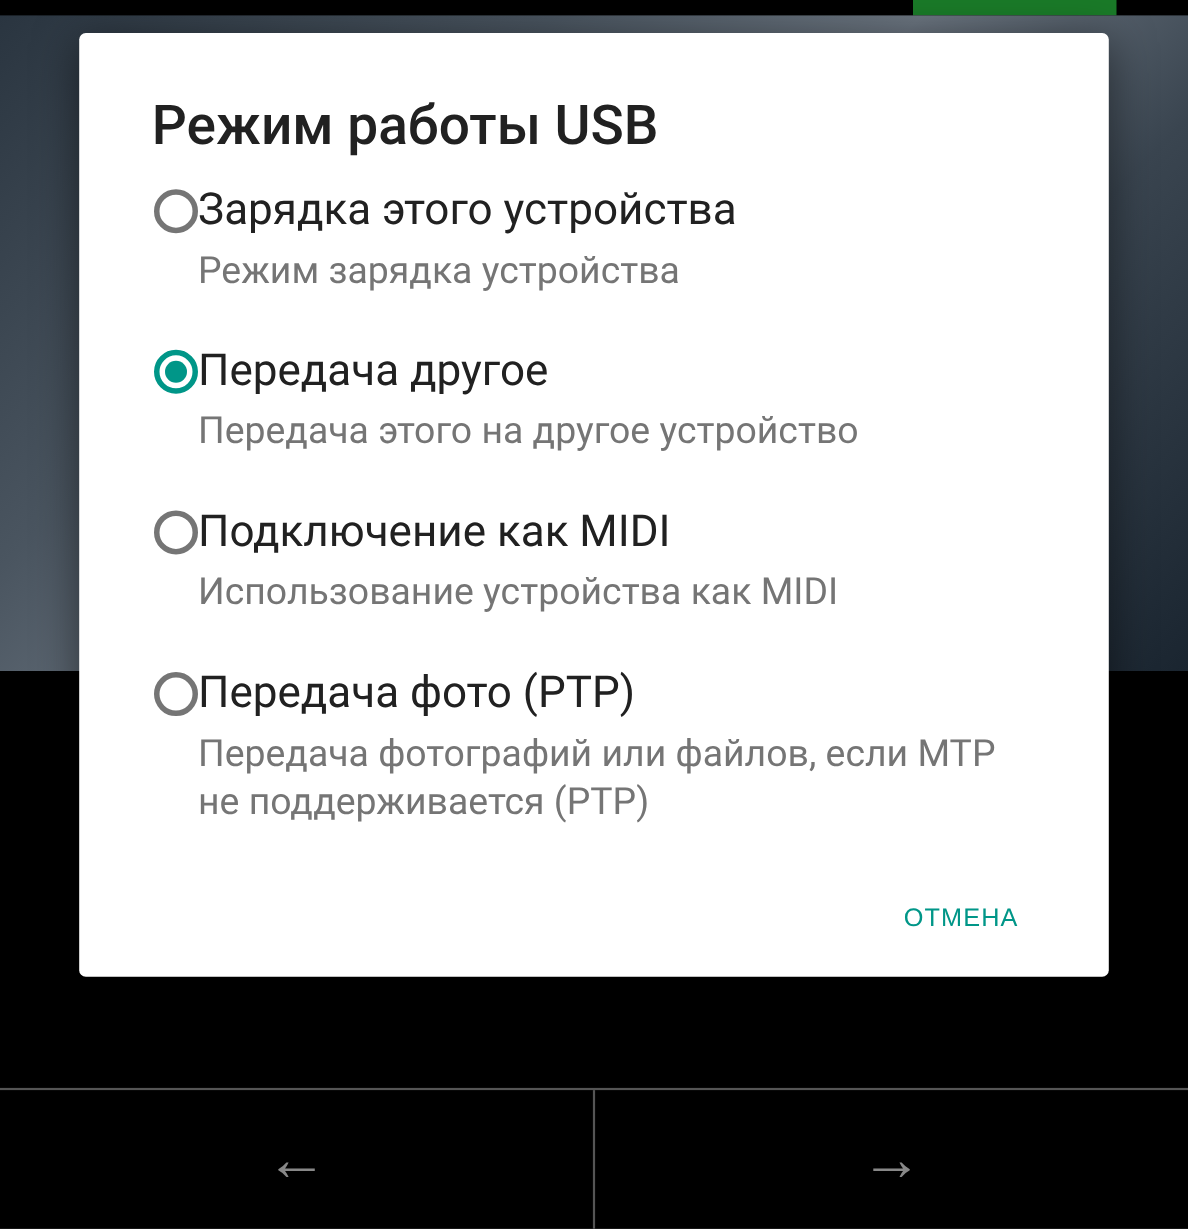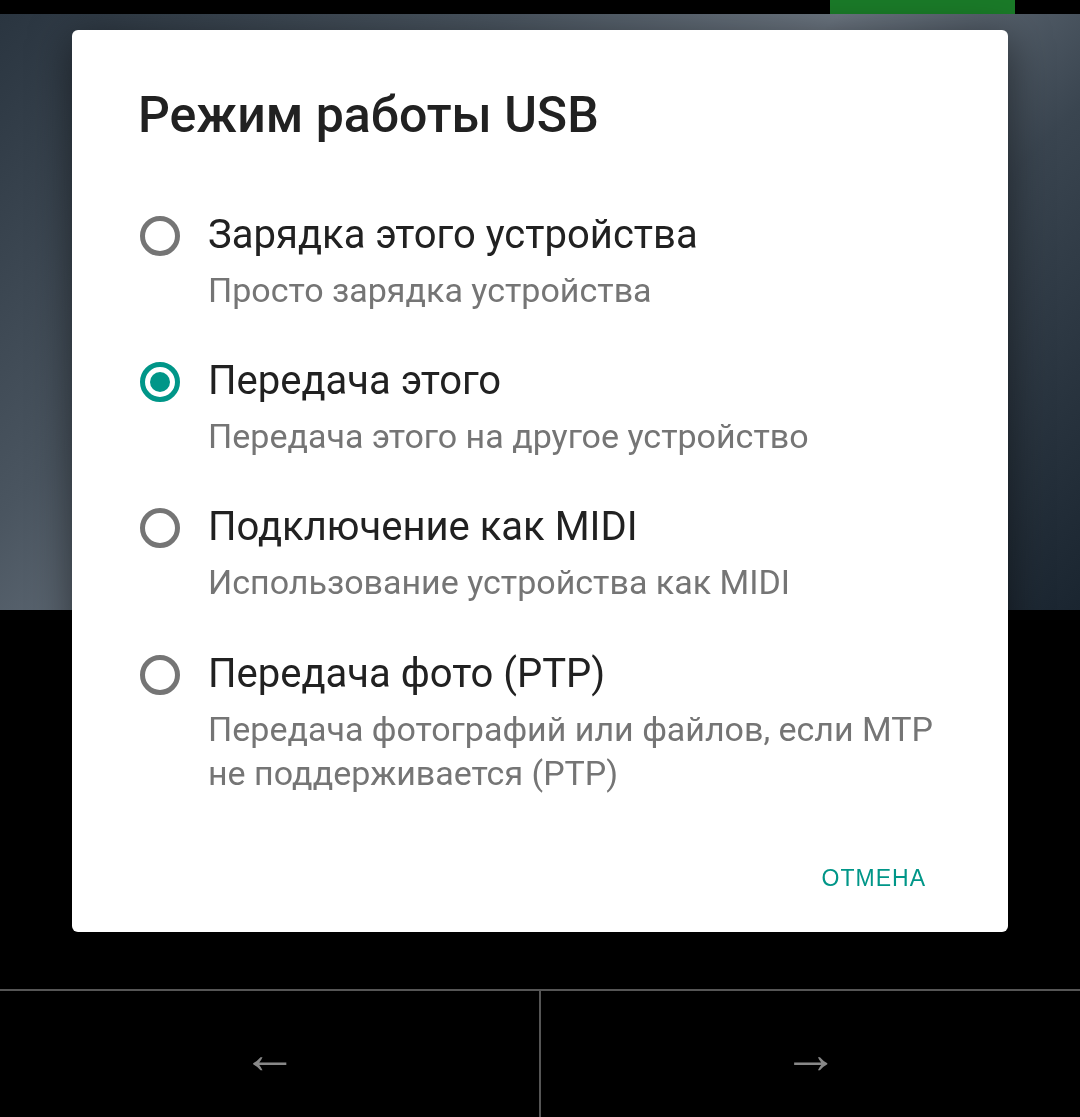--- a/index.html
+++ b/index.html
@@ -70,31 +70,29 @@
       right: 72px;
       background: #fff;
       border-radius: 6px;
       box-shadow: 0 8px 40px rgba(0,0,0,0.5);
       padding: 56px 60px 28px 60px;
     }
     .dialog-title {
       font-size: 50px;
       font-weight: 500;
       color: #212121;
-      margin-bottom: 44px;
       padding-left: 6px;
     }
     .option-list {
       display: flex;
       flex-direction: column;
     }
     .option {
       display: flex;
       align-items: flex-start;
-      gap: 28px;
       padding: 22px 8px;
       cursor: pointer;
     }
     .radio {
       flex-shrink: 0;
       width: 40px;
       height: 40px;
       border: 5px solid #757575;
       border-radius: 50%;
       margin-top: 6px;
@@ -171,28 +169,28 @@
 
 <div class="dialog">
   <div class="dialog-title">Режим работы USB</div>
 
   <div class="option-list">
 
     <div class="option">
       <div class="radio"></div>
       <div class="option-text">
         <div class="option-label">Зарядка этого устройства</div>
-        <div class="option-desc">Просто зарядка устройства</div>
+        <div class="option-desc">Режим зарядка устройства</div>
       </div>
     </div>
 
     <div class="option">
       <div class="radio selected"></div>
       <div class="option-text">
-        <div class="option-label">Передача этого</div>
+        <div class="option-label">Передача другое</div>
         <div class="option-desc">Передача этого на другое устройство</div>
       </div>
     </div>
 
     <div class="option">
       <div class="radio"></div>
       <div class="option-text">
         <div class="option-label">Подключение как MIDI</div>
         <div class="option-desc">Использование устройства как MIDI</div>
       </div>

